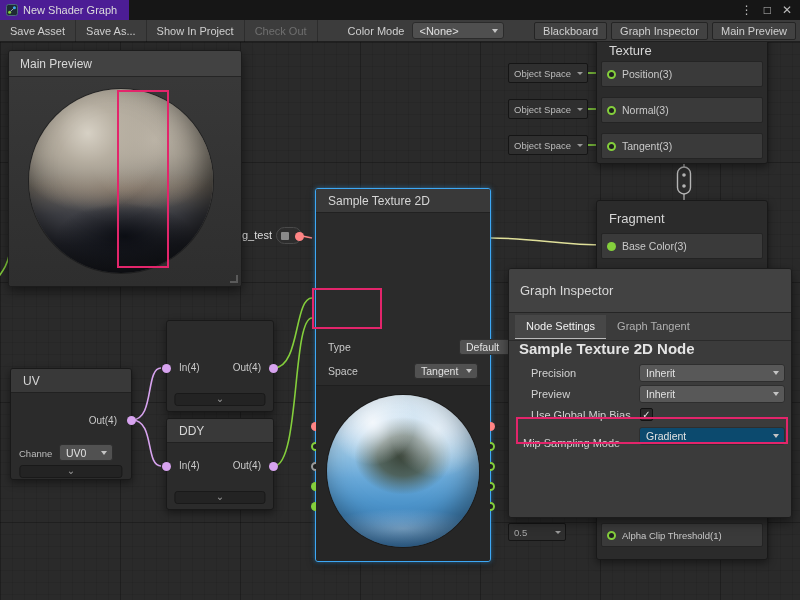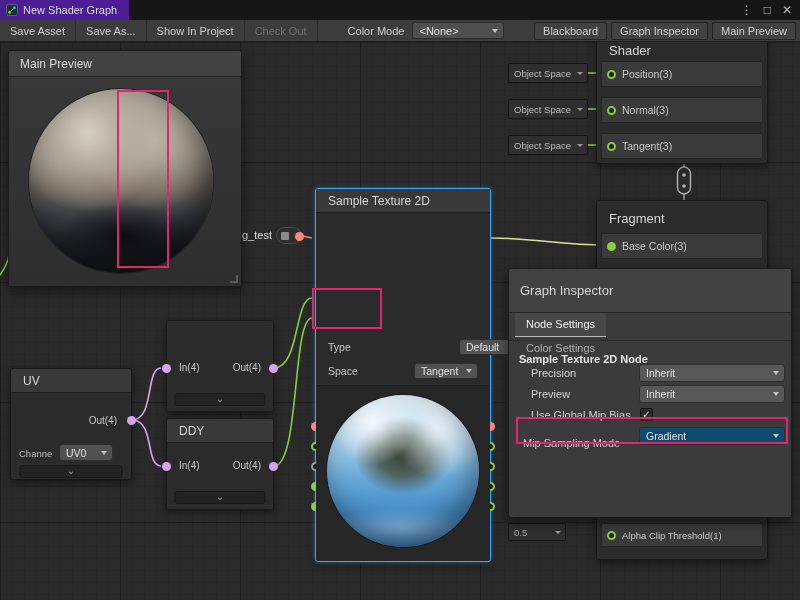--- a/index.html
+++ b/index.html
@@ -110,21 +110,21 @@
     <path d="M588,73 L604,73" stroke="#84cf3c"></path>
     <path d="M588,109 L604,109" stroke="#84cf3c"></path>
     <path d="M588,145 L604,145" stroke="#84cf3c"></path>
     <line x1="684" y1="160" x2="684" y2="202" stroke="#9a9a9a"></line>
     <rect x="677.5" y="167" width="13" height="27" rx="6.5" fill="#2b2b2b" stroke="#b5b5b5" stroke-width="1.4"></rect>
     <circle cx="684" cy="175" r="1.8" fill="#b5b5b5"></circle>
     <circle cx="684" cy="186" r="1.8" fill="#b5b5b5"></circle>
   </svg>
 
   <div class="node" style="left:596px;top:30px;width:172px;height:134px;">
-    <div class="ctx-title">Shader</div>
+    <div class="ctx-title">Texture</div>
     <div class="crow" style="left:4px;top:30px;width:162px;height:26px;">
       <span class="dot g-ring" style="left:5px;top:8px;"></span>
       <span>Position(3)</span>
     </div>
     <div class="crow" style="left:4px;top:66px;width:162px;height:26px;">
       <span class="dot g-ring" style="left:5px;top:8px;"></span>
       <span>Normal(3)</span>
     </div>
     <div class="crow" style="left:4px;top:102px;width:162px;height:26px;">
       <span class="dot g-ring" style="left:5px;top:8px;"></span>
@@ -253,26 +253,26 @@
     <div style="position:absolute;left:0;top:26px;right:0;bottom:0;background:linear-gradient(#383838,#2e2e2e);border-radius:0 0 3px 3px;">
       <div class="main-sphere" style="left:20px;top:12px;width:184px;height:184px;"></div>
       <div class="resize-grip"></div>
     </div>
   </div>
 
   <div class="panel" style="left:508px;top:268px;width:284px;height:250px;background:#3b3b3b;">
     <div class="panel-header" style="height:44px;font-size:13px;">
       <span>Graph Inspector</span>
     </div>
-    <div style="position:absolute;left:0;top:44px;right:0;height:28px;border-bottom:1px solid #2a2a2a;display:flex;align-items:flex-start;padding-left:6px;flex-direction:column;">
+    <div style="position:absolute;left:0;top:44px;right:0;height:28px;border-bottom:1px solid #2a2a2a;display:flex;align-items:center;padding-left:6px;">
       <div class="insp-tab active">Node Settings</div>
-      <div class="insp-tab">Color Settings</div>
-    </div>
-
-    <span class="insp-label" style="left:10px;top:84px;font-weight:bold;font-size:11px;color:#e4e4e4;">Sample Texture 2D Node</span>
+      <div class="insp-tab">Graph Tangent</div>
+    </div>
+
+    <span class="insp-label" style="left:10px;top:71px;font-weight:bold;font-size:15px;color:#e4e4e4;">Sample Texture 2D Node</span>
 
     <span class="insp-label" style="left:22px;top:98px;">Precision</span>
     <div class="dd" style="position:absolute;left:130px;top:95px;width:146px;height:18px;background:#585858;">
       <span>Inherit</span>
     </div>
 
     <span class="insp-label" style="left:22px;top:119px;">Preview</span>
     <div class="dd" style="position:absolute;left:130px;top:116px;width:146px;height:18px;background:#585858;">
       <span>Inherit</span>
     </div>

